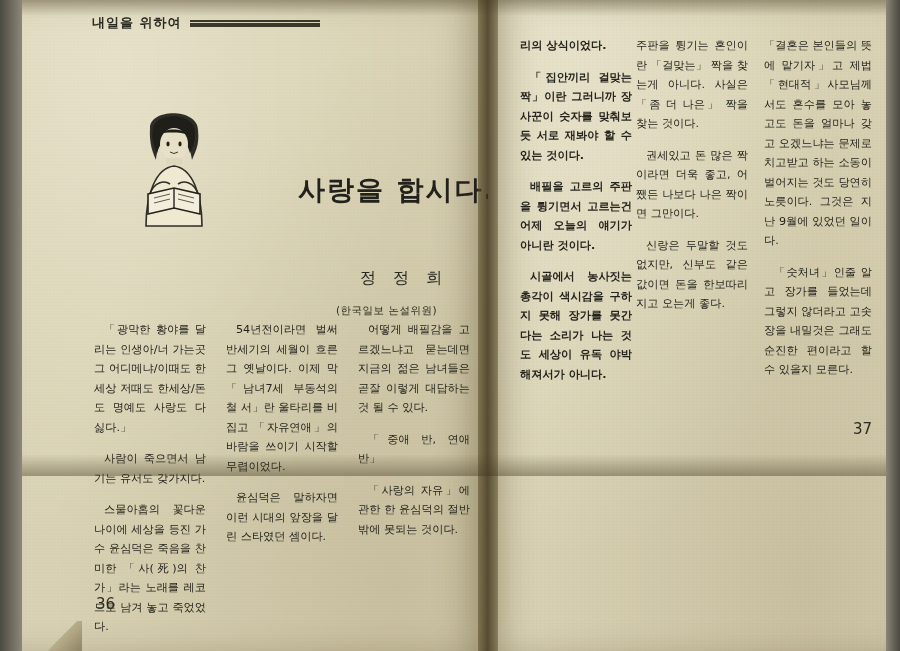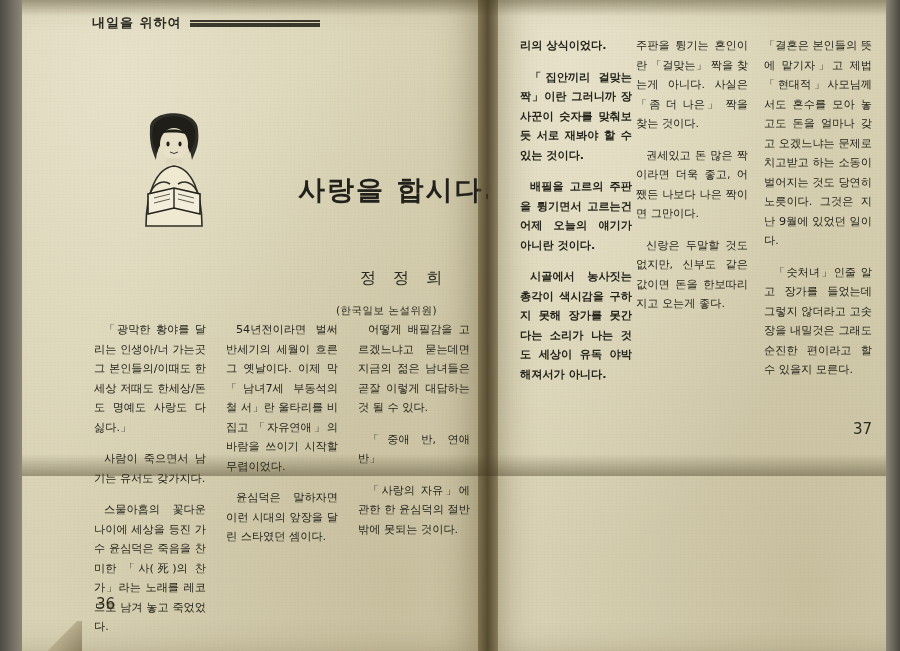--- a/index.html
+++ b/index.html
@@ -219,21 +219,21 @@
         <path d="M54 90 L54 110" stroke="#24231d" stroke-width="1.4"></path>
         <path d="M34 100 L50 96 M34 105 L50 101 M58 96 L74 100 M58 101 L74 105" stroke="#4a483c" stroke-width="0.9"></path>
       </svg>
     </div>
 
     <div class="article-title">사랑을 합시다.</div>
     <div class="byline">정 정 희</div>
     <div class="byline-affil">(한국일보 논설위원)</div>
 
     <div class="col col-l1">
-      <p>「광막한 황야를 달리는 인생아/너 가는곳 그 본인들의/이때도 한세상 저때도 한세상/돈도 명예도 사랑도 다 싫다.」</p>
+      <p>「광막한 황야를 달리는 인생아/너 가는곳 그 어디메냐/이때도 한세상 저때도 한세상/돈도 명예도 사랑도 다 싫다.」</p>
       <p>사람이 죽으면서 남기는 유서도 갖가지다.</p>
       <p>스물아홉의 꽃다운 나이에 세상을 등진 가수 윤심덕은 죽음을 찬미한 「사(死)의 찬가」라는 노래를 레코드로 남겨 놓고 죽었었다.</p>
       <p>그러니까 54년전 윤심덕은 아내가 있는 갑부의 아들 김우진과 함께 현해탄에 몸을 던졌었다.</p>
 
     </div>
 
     <div class="col col-l2">
       <p>54년전이라면 벌써 반세기의 세월이 흐른 그 옛날이다. 이제 막 「남녀7세 부동석의 철 서」란 울타리를 비집고 「자유연애」의 바람을 쓰이기 시작할 무렵이었다.</p>
       <p>윤심덕은 말하자면 이런 시대의 앞장을 달린 스타였던 셈이다.</p>
 

